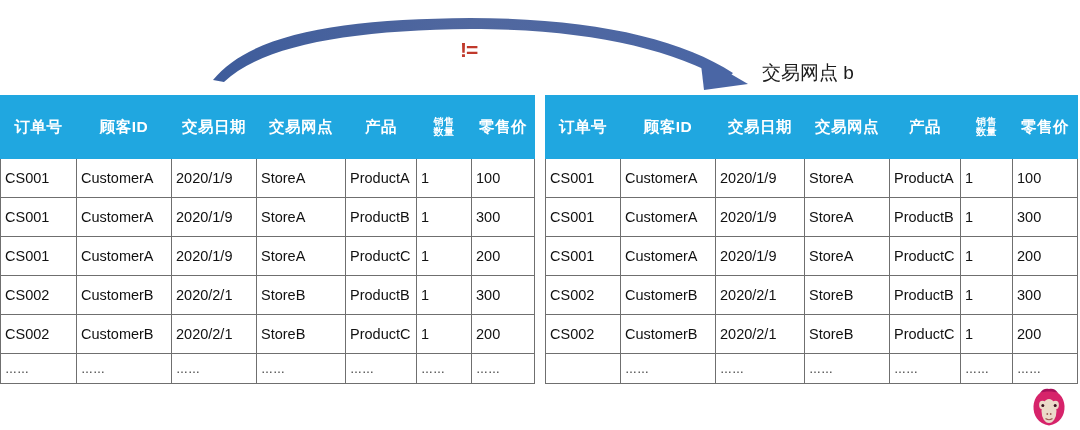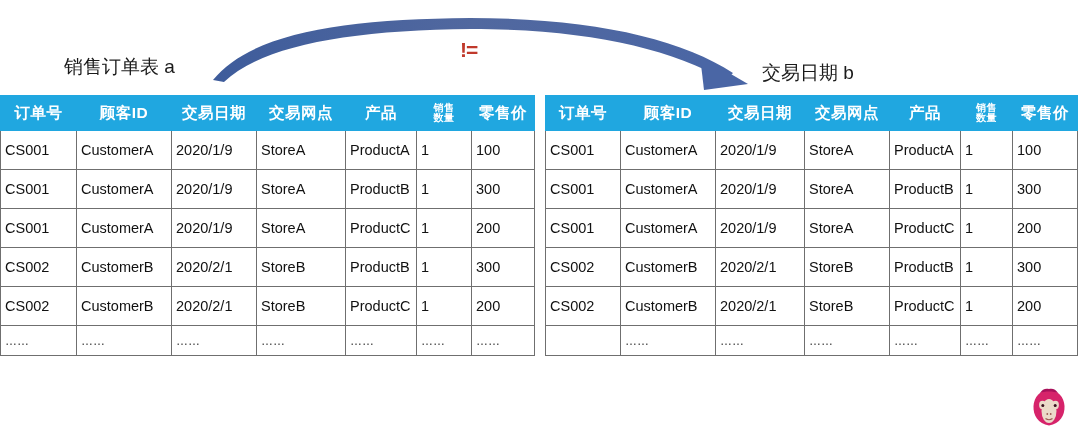--- a/index.html
+++ b/index.html
@@ -71,21 +71,21 @@
     text-align: left;
     font-family: "Liberation Sans", "DejaVu Sans", sans-serif;
   }
 
   .sheet thead th {
     background: #20A7E0;
     color: #ffffff;
     font-weight: bold;
     font-size: 15.5px;
     text-align: center;
-    height: 35px;
+    height: 63px;
     border: 1px solid #20A7E0;
     line-height: 1.05;
     letter-spacing: 0.5px;
   }
   .sheet thead th .hdr-2line {
     display: block;
     font-size: 10px;
     line-height: 1.02;
   }
 
@@ -144,22 +144,21 @@
              C 590,18 680,38 733,73
              L 726,80
              C 668,48 586,29 471,29
              C 348,30 262,46 224,82 Z" fill="url(#arrowGrad)"></path>
 
     <path d="M 700,56 L 748,84 L 704,90 Z" fill="#4A66A5"></path>
   </svg>
 
   <div class="neq-label">!=</div>
 
-  <div class="table-title" id="title-a">销售订单表 a</div>
-  <div class="table-title" id="title-b">交易日期 b</div>
+  <div class="table-title" id="title-b">交易网点 b</div>
 
   <table class="sheet" id="table-a">
     <colgroup>
       <col class="c1">
         <col class="c2">
         <col class="c3">
         <col class="c4">
       <col class="c5">
         <col class="c6">
         <col class="c7">

